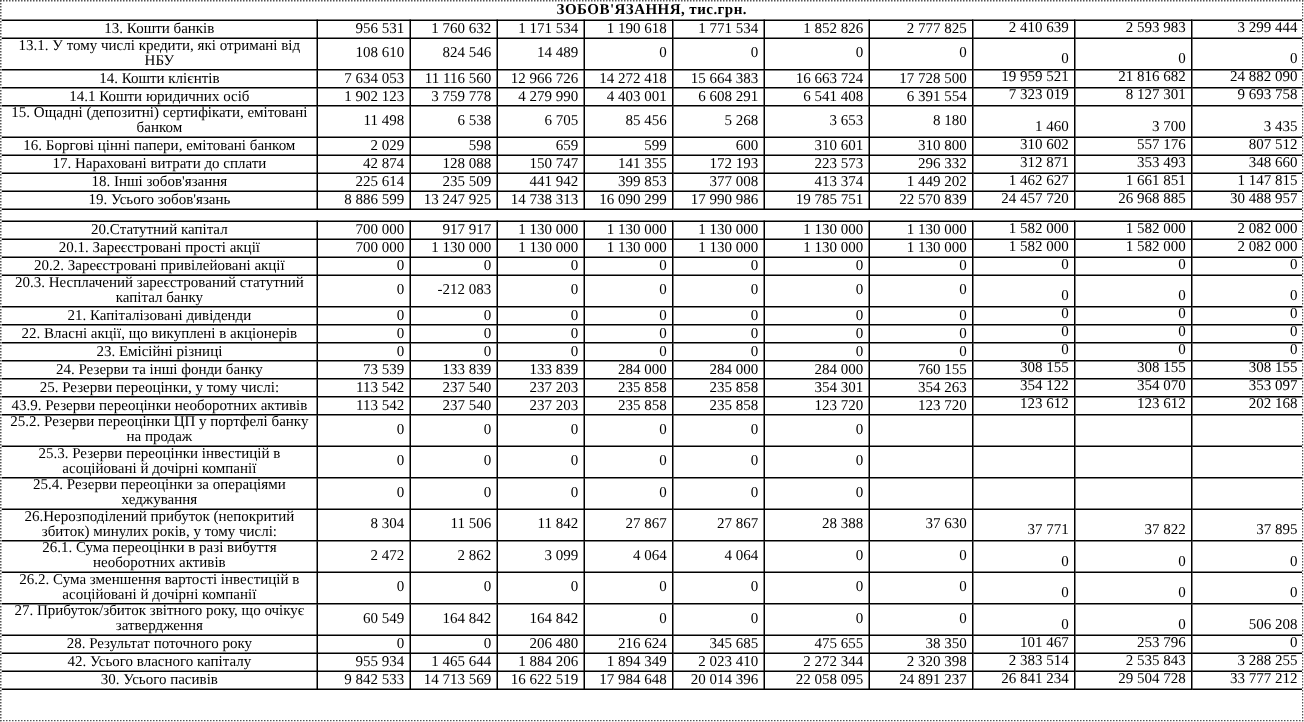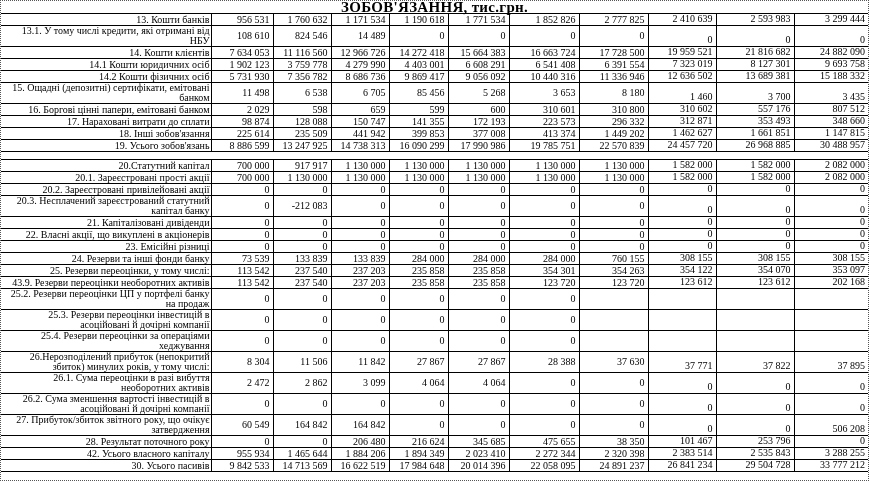--- a/index.html
+++ b/index.html
@@ -9,21 +9,21 @@
     background:#ffffff;
     color:#000;
     font-family:"Liberation Serif", serif;
     overflow:hidden;
     position:relative;
   }
   .title{
     height:12px;line-height:12px;
     text-align:center;
     font-weight:bold;
-    font-size:15px;
+    font-size:10px;
     letter-spacing:0.3px;
   }
   table{
     border-collapse:collapse;
     table-layout:fixed;
     width:867px;
   }
   col.c0{width:210px;}
   col.c1{width:62px;}
   col.c2{width:58px;}
@@ -39,21 +39,21 @@
     border:1px solid #000;
     font-size:10px;
     line-height:10px;
     padding:0;
     vertical-align:middle;
     overflow:hidden;
   }
   td:first-child{border-left:none;}
   td:last-child{border-right:none;font-family:Liberation Serif, serif;}
   td.lbl{
-    text-align:right;
+    text-align:center;
     padding:0 1px 0 2px;
   }
   td.num{
     text-align:right;
     white-space:nowrap;
     padding-right:3px;
   }
   
   tr td:nth-child(9), tr td:nth-child(10), tr td:nth-child(11){
     vertical-align:bottom;
@@ -129,33 +129,20 @@
           <td class="num">4 279 990</td>
           <td class="num">4 403 001</td>
           <td class="num">6 608 291</td>
           <td class="num">6 541 408</td>
           <td class="num">6 391 554</td>
           <td class="num">7 323 019</td>
           <td class="num">8 127 301</td>
           <td class="num">9 693 758</td>
         </tr>
         <tr>
-          <td class="lbl">14.2 Кошти фізичних осіб</td>
-          <td class="num">5 731 930</td>
-          <td class="num">7 356 782</td>
-          <td class="num">8 686 736</td>
-          <td class="num">9 869 417</td>
-          <td class="num">9 056 092</td>
-          <td class="num">10 440 316</td>
-          <td class="num">11 336 946</td>
-          <td class="num">12 636 502</td>
-          <td class="num">13 689 381</td>
-          <td class="num">15 188 332</td>
-        </tr>
-        <tr>
           <td class="lbl">15. Ощадні (депозитні) сертифікати, емітовані банком</td>
           <td class="num">11 498</td>
           <td class="num">6 538</td>
           <td class="num">6 705</td>
           <td class="num">85 456</td>
           <td class="num">5 268</td>
           <td class="num">3 653</td>
           <td class="num">8 180</td>
           <td class="num">1 460</td>
           <td class="num">3 700</td>
@@ -169,21 +156,21 @@
           <td class="num">599</td>
           <td class="num">600</td>
           <td class="num">310 601</td>
           <td class="num">310 800</td>
           <td class="num">310 602</td>
           <td class="num">557 176</td>
           <td class="num">807 512</td>
         </tr>
         <tr>
           <td class="lbl">17. Нараховані витрати до сплати</td>
-          <td class="num">98 874</td>
+          <td class="num">42 874</td>
           <td class="num">128 088</td>
           <td class="num">150 747</td>
           <td class="num">141 355</td>
           <td class="num">172 193</td>
           <td class="num">223 573</td>
           <td class="num">296 332</td>
           <td class="num">312 871</td>
           <td class="num">353 493</td>
           <td class="num">348 660</td>
         </tr>

